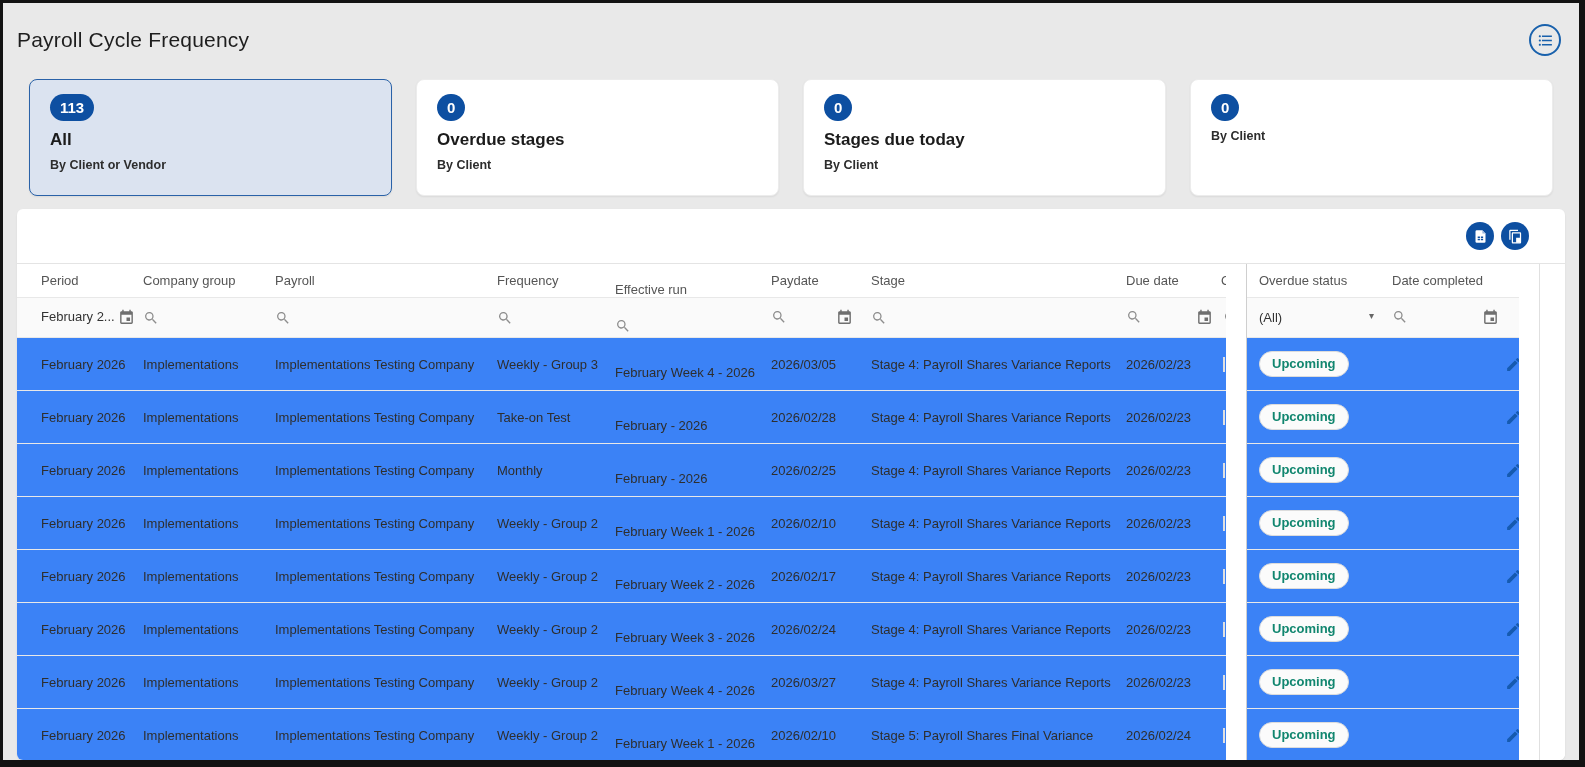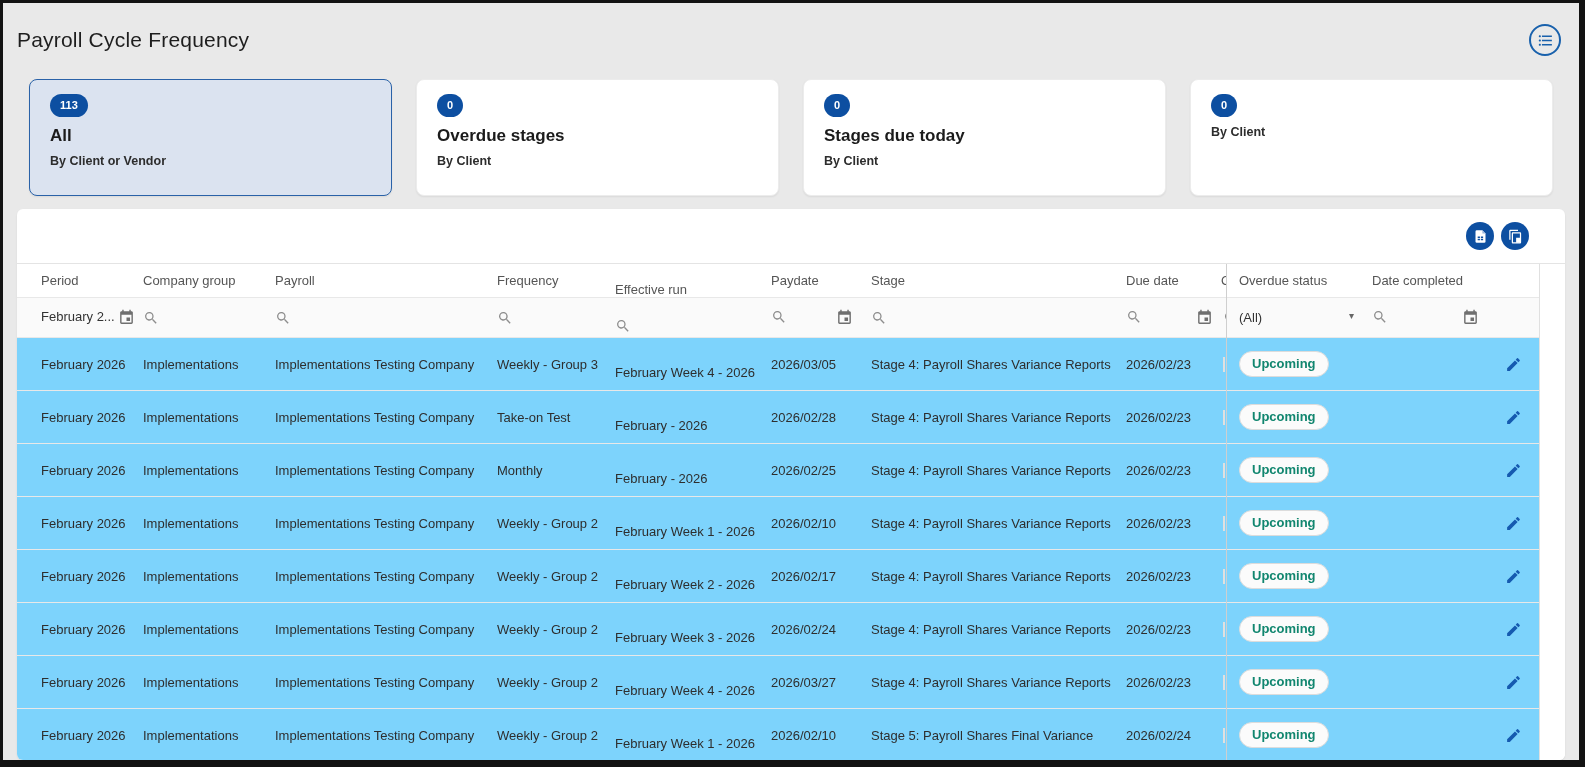--- a/index.html
+++ b/index.html
@@ -28,47 +28,47 @@
   .cards { display: flex; gap: 24px; margin: 2px 12px 13px; flex: none; }
   .card {
     flex: 1; height: 117px; background: #ffffff;
     border: 1px solid #ececec; border-radius: 8px;
     padding: 14px 20px; box-shadow: 0 1px 2px rgba(0,0,0,.07);
     cursor: pointer;
   }
   .card.selected { background: #dbe3f0; border: 1.5px solid #2a62a8; }
   .count-badge {
     display: inline-block; background: #0d4fa1; color: #fff;
-    font-size: 11px; font-weight: 700; line-height: 1;
+    font-size: 15px; font-weight: 700; line-height: 1;
     padding: 6px 10px; border-radius: 999px; min-width: 26px; text-align: center;
   }
   .card-title { font-size: 17px; font-weight: 700; color: #1b1b1b; margin-top: 9px; }
   .card-sub { font-size: 12.5px; font-weight: 600; color: #2d2d2d; margin-top: 8px; }
 
   
   .panel {
     flex: 1; background: #fff; border-radius: 6px;
     box-shadow: 0 1px 2px rgba(0,0,0,.08); overflow: hidden;
     display: flex; flex-direction: column;
   }
   .toolbar { height: 54px; flex: none; display: flex; align-items: center; justify-content: flex-end; gap: 7px; padding-right: 36px; }
   .tool-btn {
     width: 28px; height: 28px; border-radius: 50%; background: #0d4fa1;
     border: none; display: flex; align-items: center; justify-content: center; cursor: pointer;
   }
 
-  .grid { flex: 1; display: flex; border-top: 1px solid #e4e4e4; overflow: hidden; }
+  .grid { flex: 1; display: flex; border-top: 1px solid #e4e4e4; overflow: hidden; gap: 20px; }
   .gsec-left { width: 1209px; flex: none; overflow: hidden; }
   .gsec-right { flex: 1; border-left: 1px solid #cfcfcf; overflow: hidden; }
   .gutter { width: 26px; flex: none; border-left: 1px solid #e0e0e0; background: #fff; }
 
   .row { display: flex; align-items: center; border-bottom: 1px solid #e8e8e8; }
   .hrow { height: 34px; }
   .frow { height: 40px; background: #fafafa; }
-  .drow { height: 53px; background: #7dd3fc; }
+  .drow { height: 53px; background: #3b82f6; }
 
   .cell { flex: none; padding-right: 8px; overflow: hidden; white-space: nowrap; }
   .hcell { font-size: 13px; font-weight: 500; color: #555; }
   .dcell { font-size: 13px; color: #2e2e2e; }
   .fcell { display: flex; }
   .fcell.between { justify-content: space-between; }
 
   .c-period   { width: 126px; padding-left: 24px; }
   .c-cgroup   { width: 132px; }
   .c-company  { width: 222px; }

